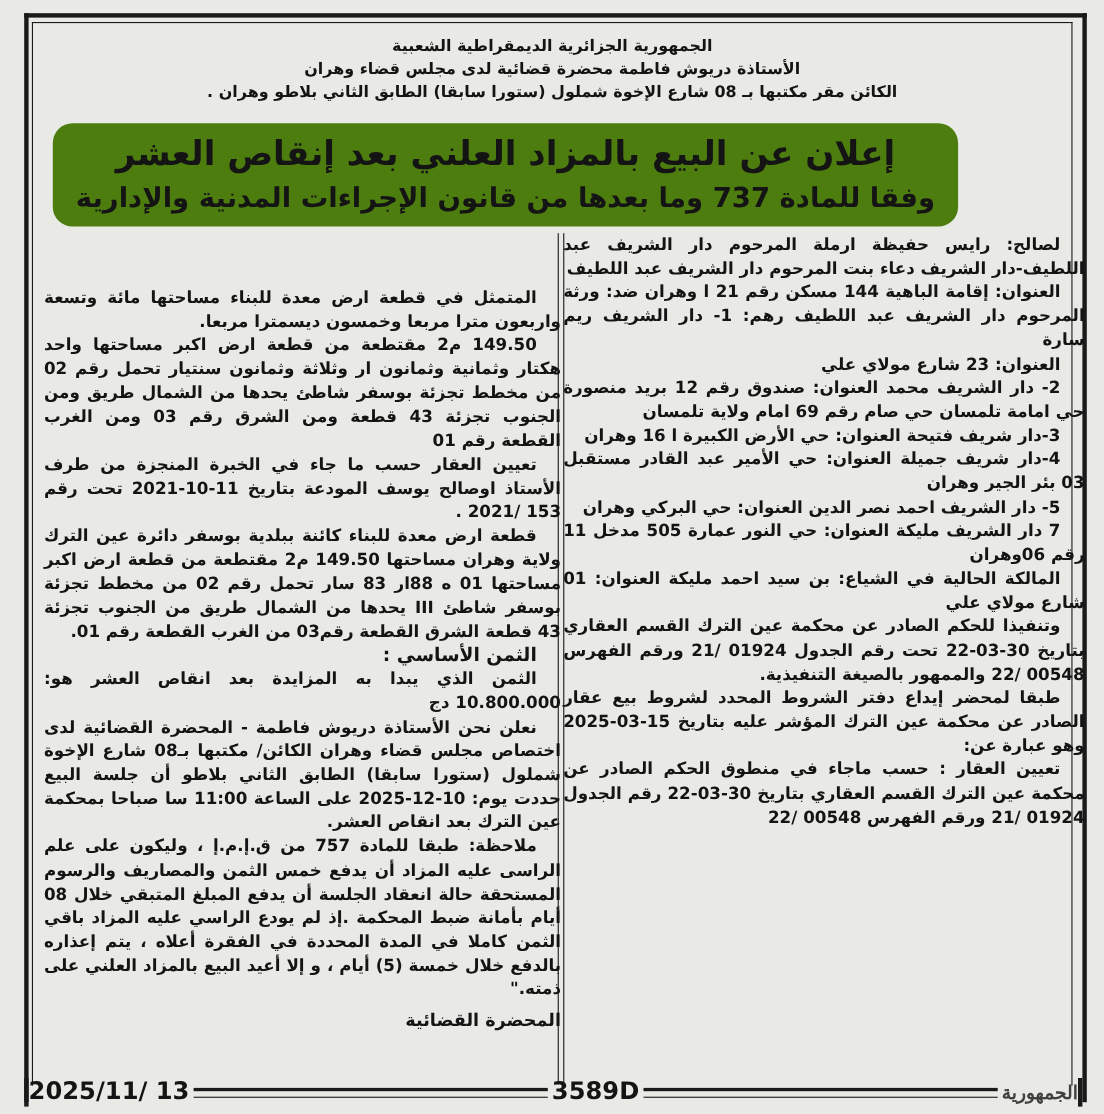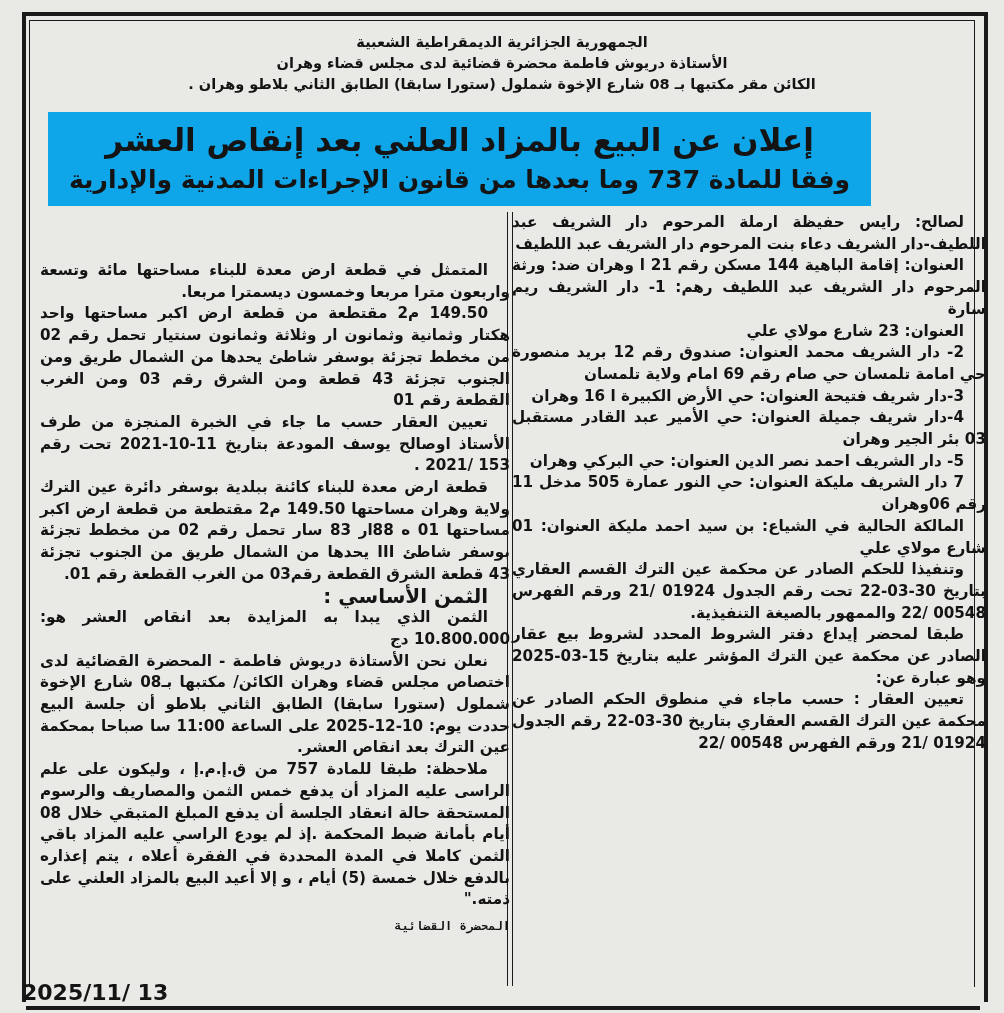--- a/index.html
+++ b/index.html
@@ -15,44 +15,44 @@
     border-left: 4px solid #1a1a1a; border-right: 4px solid #1a1a1a; border-top: 4px solid #1a1a1a;
   }
   .frame-inner {
     position: absolute; left: 29px; top: 20px; width: 944px; height: 966px;
     border-left: 1px solid #1a1a1a; border-right: 1px solid #1a1a1a; border-top: 1px solid #1a1a1a;
   }
   .header { position: absolute; left: 60px; right: 60px; top: 32px; text-align: center; direction: rtl; }
   .header div { font-family: "DejaVu Sans", sans-serif; font-weight: bold; font-size: 14.5px; line-height: 21px; white-space: nowrap; }
   .title-band {
     position: absolute; left: 48px; width: 823px; top: 112px; height: 94px;
-    background: #0ea5e9; direction: rtl; text-align: center;
+    background: #4d7c0f; direction: rtl; text-align: center; border-radius: 18px;
   }
   .title-band .t1 { font-weight: bold; font-size: 31px; line-height: 44px; margin-top: 6px; white-space: nowrap; }
   .title-band .t2 { font-weight: bold; font-size: 25px; line-height: 36px; white-space: nowrap; }
   .col {
     position: absolute; top: 212px; direction: rtl; text-align: justify;
     font-size: 15.2px; line-height: 21.7px; font-weight: bold;
   }
   .col-right { left: 512px; width: 474px; }
   .col-left { left: 40px; width: 470px; margin-top: 48px; }
   .col p { margin: 0; text-indent: 22px; }
-  .col .heading { font-size: 20px; }
+  .col .heading { font-size: 17px; }
   .col-divider {
     position: absolute; left: 507px; top: 212px; width: 4px; height: 774px;
     border-left: 1px solid #1a1a1a; border-right: 1px solid #1a1a1a;
   }
-  .sig { font-size: 12px; font-weight: bold; text-indent: 0 !important; margin-top: 6px !important; font-family: Liberation Mono, monospace; }
+  .sig { font-size: 16px; font-weight: bold; text-indent: 0 !important; margin-top: 6px !important; }
   .footer {
     position: absolute; left: 22px; width: 962px; top: 980px; height: 26px;
-    display: flex; direction: ltr; flex-direction: column;
+    display: flex; align-items: center; direction: ltr;
   }
   .footer .rule { flex: 1; height: 5px; border-top: 3px solid #1a1a1a; border-bottom: 1px solid #1a1a1a; margin: 0 4px; }
   .footer .date, .footer .ref { font-family: "DejaVu Sans", sans-serif; font-weight: bold; font-size: 22px; line-height: 26px; white-space: nowrap; }
-  .footer .logo { font-family: "DejaVu Serif", serif; font-weight: bold; font-size: 17px; color: #000000; direction: rtl; }
+  .footer .logo { font-family: "DejaVu Serif", serif; font-weight: bold; font-size: 17px; color: #404040; direction: rtl; }
   .footer .edge { width: 4px; height: 26px; background: #1a1a1a; }
 </style>
 </head>
 <body>
 
 <div class="frame-outer"></div>
 <div class="frame-inner"></div>
 
 <div class="header">
   <div>الجمهورية الجزائرية الديمقراطية الشعبية</div>

